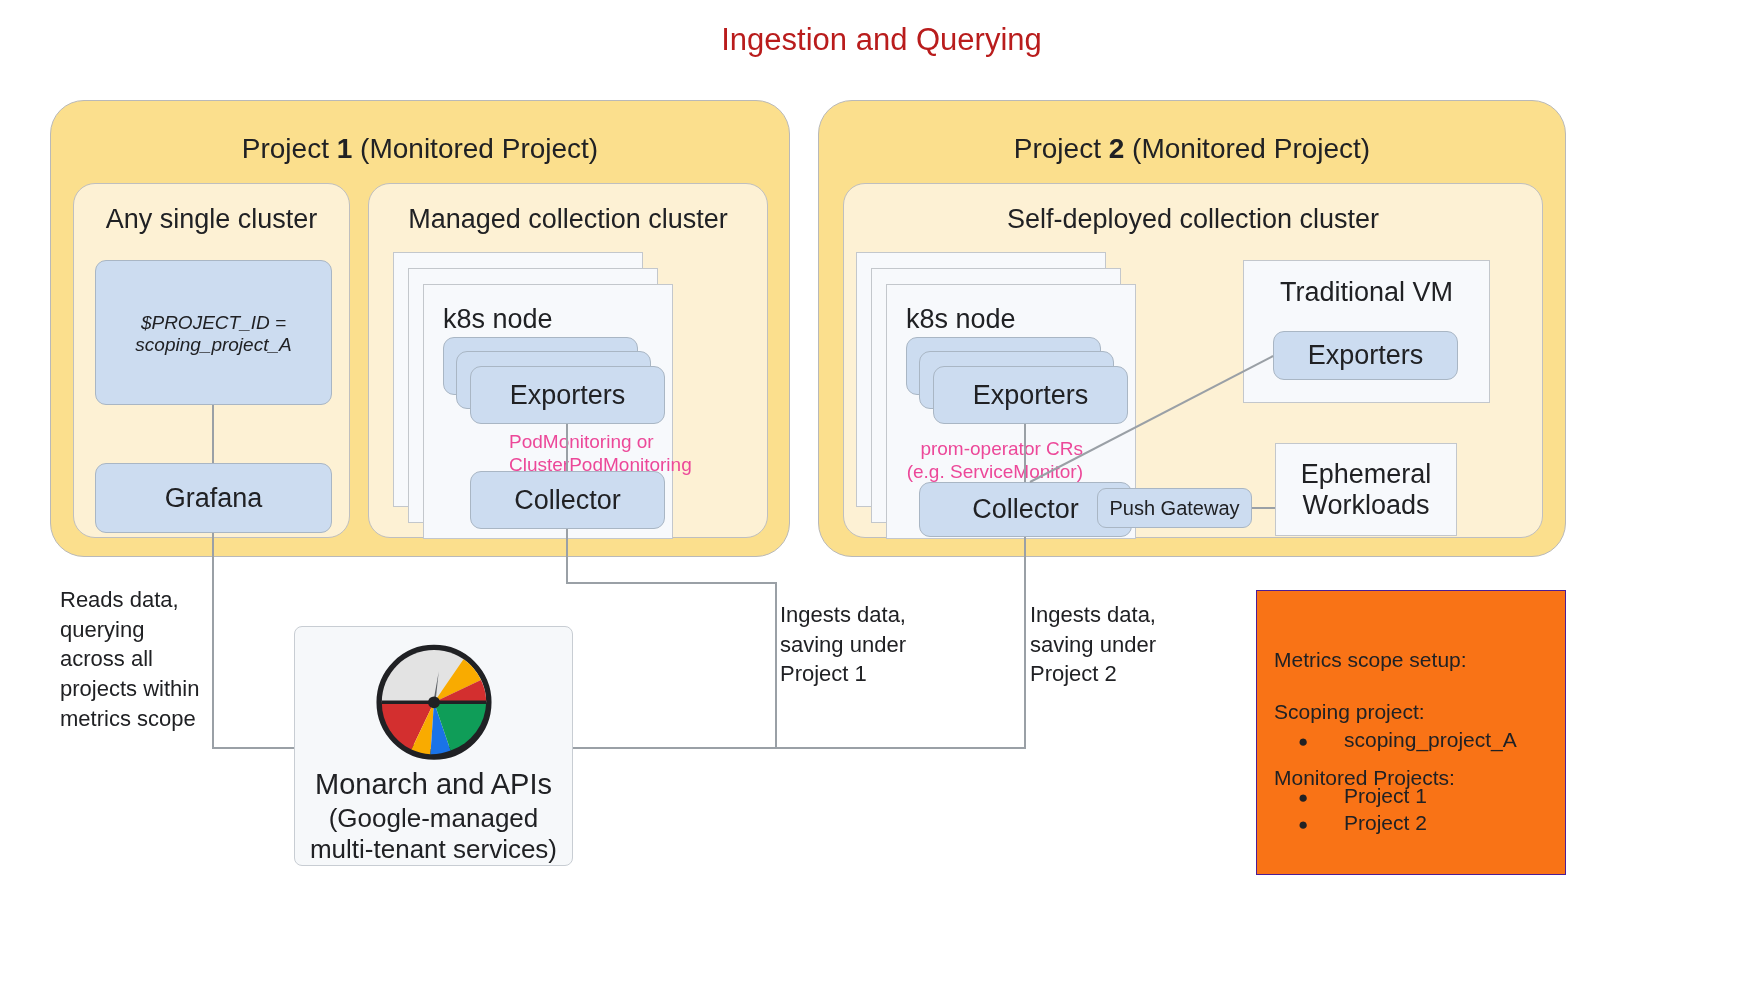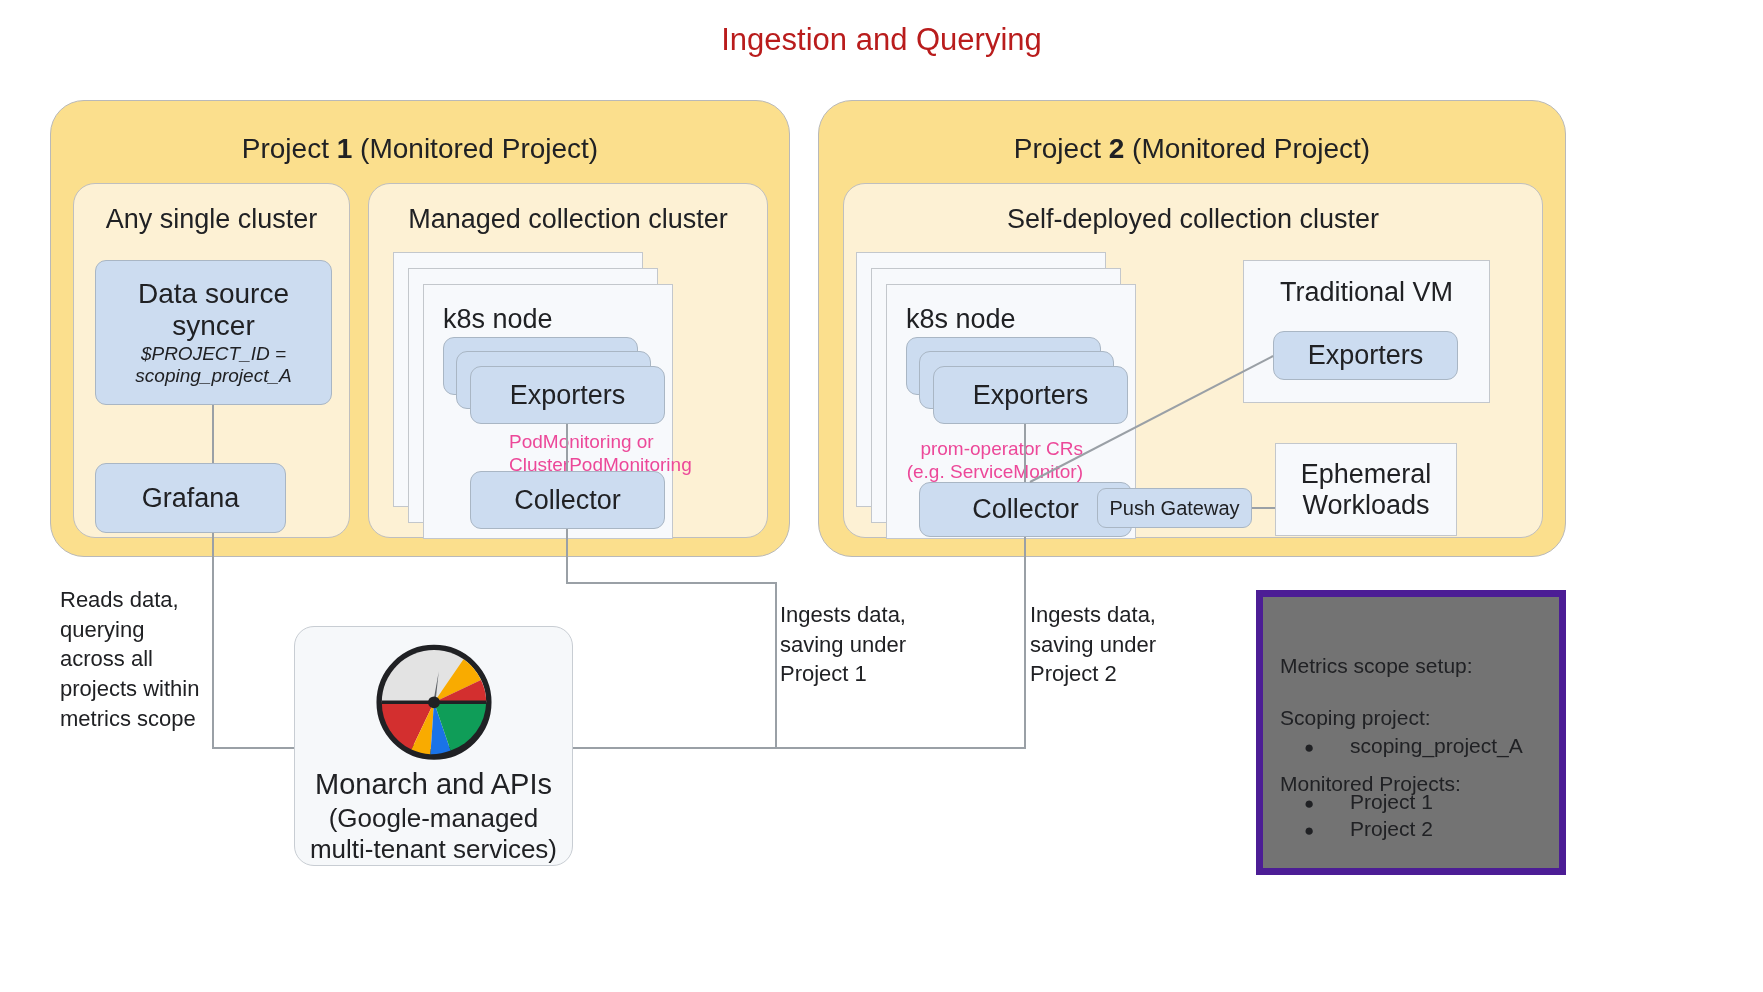--- a/index.html
+++ b/index.html
@@ -38,27 +38,27 @@
 
   .syncer{flex-direction:column;padding:6px 8px;}
   .syncer .main{font-size:28px;line-height:1.12;}
   .syncer .sub{font-size:19px;font-style:italic;line-height:1.15;margin-top:2px;}
 
   
   .note{font-size:19px;color:#ec4899;line-height:1.22;white-space:pre-line;}
   .note-lg{font-size:22px;color:#202124;line-height:1.35;white-space:pre-line;}
 
   
-  #monarch{background:#f6f8fa;border:1px solid #c8cdd3;border-radius:20px;
+  #monarch{background:#f6f8fa;border:1px solid #c8cdd3;border-radius:8px;
            display:flex;flex-direction:column;align-items:center;}
   #monarch .m-title{font-size:29px;margin-top:6px;}
   #monarch .m-sub{font-size:26px;line-height:1.2;text-align:center;margin-top:2px;}
 
   
-  #legend{background:#737373;border:7px solid #4c1d95;}
+  #legend{background:#f97316;border:1px solid #4c1d95;}
   #legend .lg{font-size:21px;color:#202124;line-height:1.0;}
   .bullet-row{display:flex;align-items:baseline;}
   .bullet-row .dot{width:46px;text-align:left;padding-left:24px;font-size:17px;}
   .bullet-row .txt{font-size:21px;}
 
   
   .wbox{background:#f7f9fc;border:1px solid #c3c7cc;}
 </style>
 </head>
 <body>
@@ -71,27 +71,25 @@
     <div class="project-title">
       <span>Project </span><b>1</b><span> (Monitored Project)</span>
     </div>
   </div>
 
   <div class="abs cluster" style="left:73px;top:183px;width:277px;height:355px;">
     <div class="cluster-title">Any single cluster</div>
   </div>
 
   <div class="abs blue syncer" style="left:95px;top:260px;width:237px;height:145px;">
-    <div class="main" style="white-space:pre-line;">Data source
-syncer</div>
     <div class="sub" style="white-space:pre-line;">$PROJECT_ID =
 scoping_project_A</div>
   </div>
 
-  <div class="abs blue" style="left:95px;top:463px;width:191px;height:70px;">
+  <div class="abs blue" style="left:95px;top:463px;width:237px;height:70px;">
     <span>Grafana</span>
   </div>
 
   <div class="abs cluster" style="left:368px;top:183px;width:400px;height:355px;">
     <div class="cluster-title">Managed collection cluster</div>
   </div>
 
   <div class="abs card" style="left:393px;top:252px;width:250px;height:255px;"></div>
   <div class="abs card" style="left:408px;top:268px;width:250px;height:255px;"></div>
   <div class="abs card" style="left:423px;top:284px;width:250px;height:255px;">

